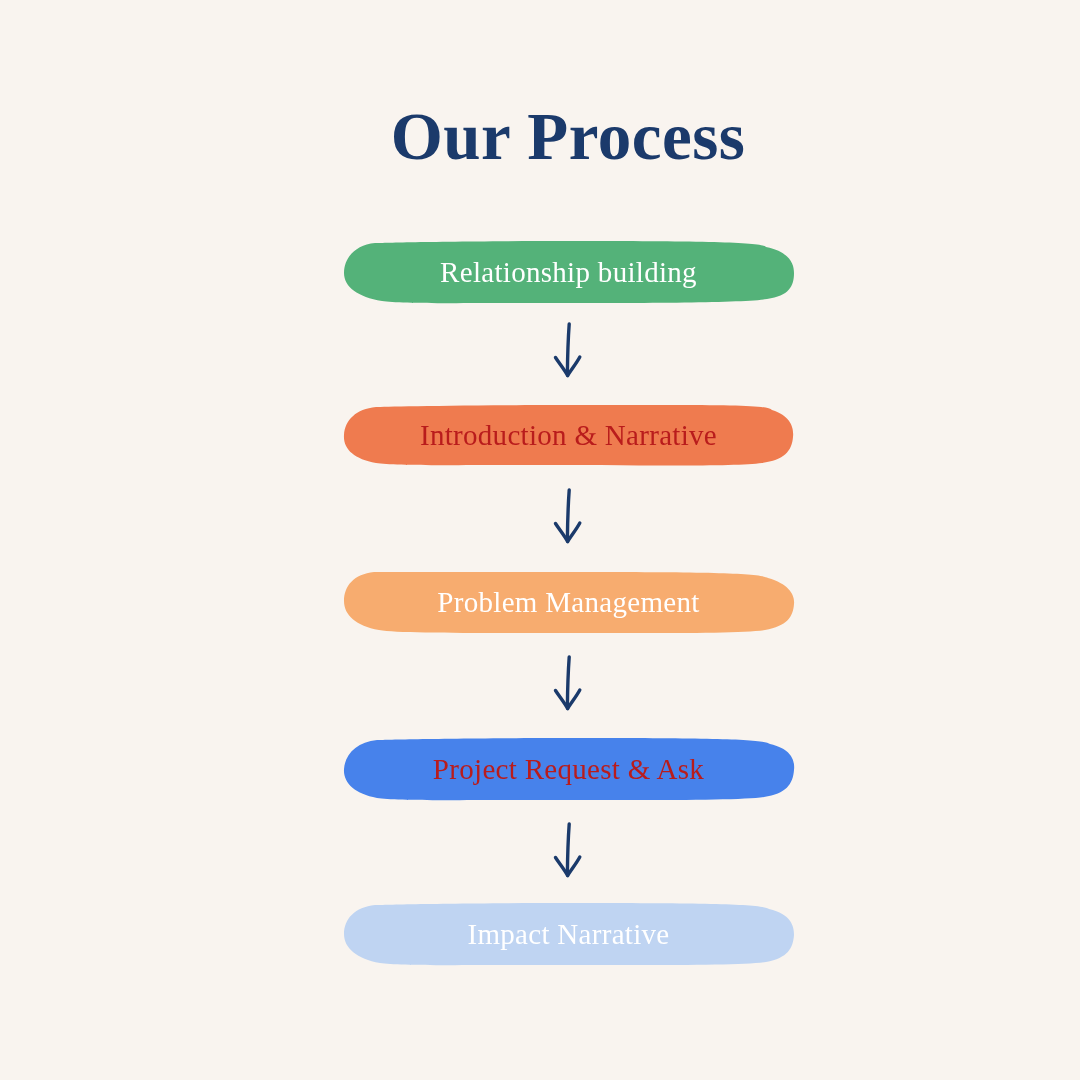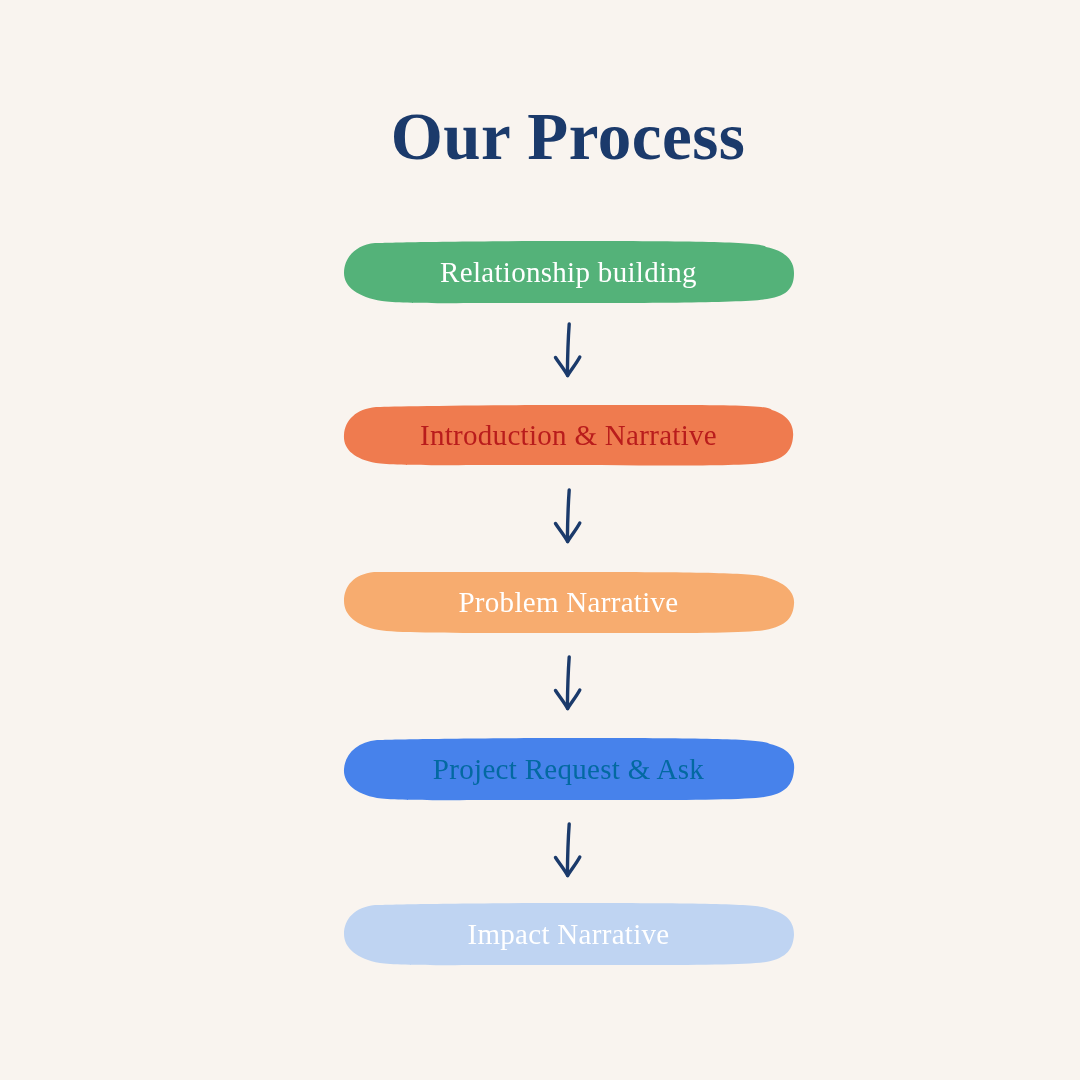--- a/index.html
+++ b/index.html
@@ -134,29 +134,29 @@
           </svg>
         </div>
         <div class="step-label" style="color: #b91c1c;">Introduction &amp; Narrative</div>
       </div>
       <div class="step step-2">
         <div class="blob">
           <svg viewBox="0 0 453 64" xmlns="http://www.w3.org/2000/svg">
             <path d="M32,2 C32,2 95,2 235,2 C365,2 418,3 426,8 C447,14 453,25 452,34 C451,47 445,56 423,60 C396,64 295,63 185,63 C108,63 55,63 37,60 C14,56 2,45 2,31 C2,16 12,4 32,2 Z" fill="#F7AC6F"></path>
           </svg>
         </div>
-        <div class="step-label" style="color: rgb(255, 255, 255);">Problem Narrative</div>
+        <div class="step-label" style="color: rgb(255, 255, 255);">Problem Management</div>
       </div>
       <div class="step step-3">
         <div class="blob">
           <svg viewBox="0 0 453 64" xmlns="http://www.w3.org/2000/svg">
             <path d="M35,3 C35,3 98,1 238,1 C368,1 422,2 428,7 C450,12 453,24 452,33 C451,47 444,57 422,60 C395,64 293,63 183,63 C106,63 53,64 35,61 C13,57 1,46 2,32 C3,17 15,5 35,3 Z" fill="#4782EB"></path>
           </svg>
         </div>
-        <div class="step-label" style="color: #0369a1;">Project Request &amp; Ask</div>
+        <div class="step-label" style="color: #b91c1c;">Project Request &amp; Ask</div>
       </div>
       <div class="step step-4">
         <div class="blob">
           <svg viewBox="0 0 453 64" xmlns="http://www.w3.org/2000/svg">
             <path d="M33,3 C33,3 92,1 232,1 C362,1 421,2 427,7 C449,12 452,24 452,33 C451,46 446,56 424,60 C398,64 297,63 187,63 C109,63 56,64 38,61 C15,57 2,46 2,32 C2,17 13,5 33,3 Z" fill="#BFD4F2"></path>
           </svg>
         </div>
         <div class="step-label" style="color: rgb(255, 255, 255);">Impact Narrative</div>
       </div>
       <div class="arrow arrow-0">

